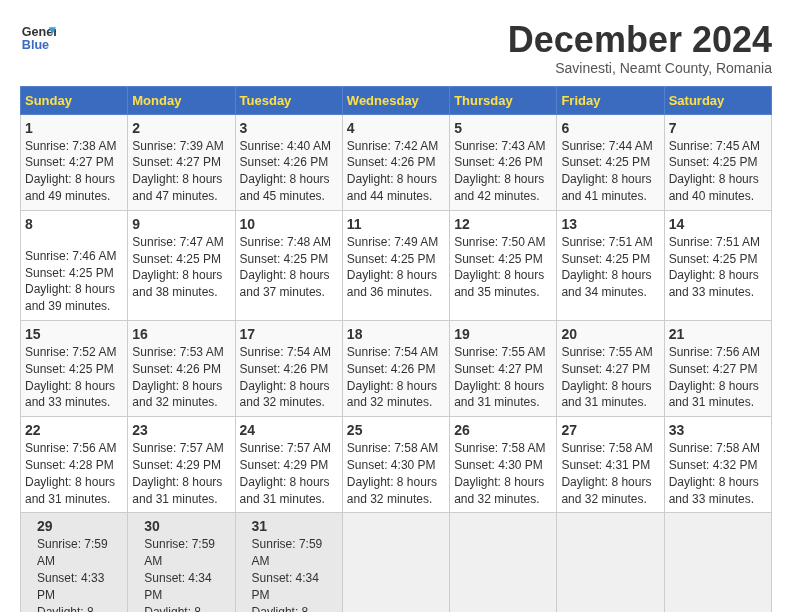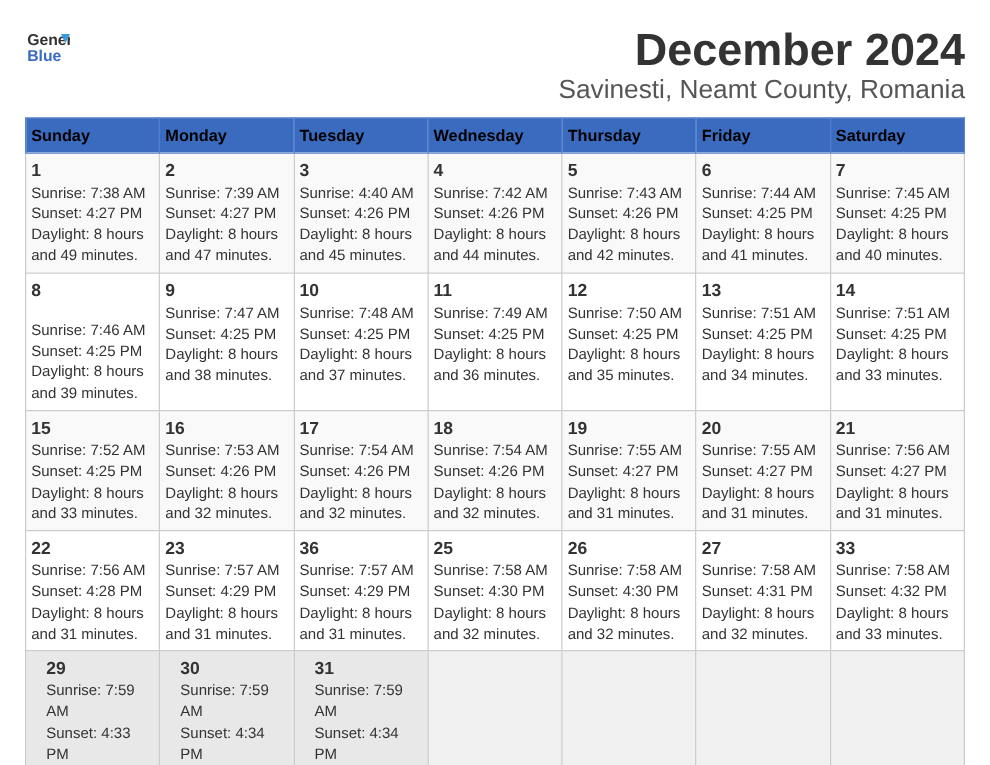--- a/index.html
+++ b/index.html
@@ -28,31 +28,31 @@
     .title-block {
       text-align: right;
     }
     .month-title {
       font-size: 36px;
       font-weight: bold;
       color: #333;
       line-height: 1.1;
     }
     .subtitle {
-      font-size: 21px;
+      font-size: 14px;
       color: #555;
     }
     table {
       width: 100%;
       border-collapse: collapse;
       table-layout: fixed;
     }
     thead tr th {
       background-color: #3a6bbf;
-      color: #000000;
+      color: #fde047;
       font-size: 13px;
       font-weight: bold;
       padding: 6px 4px;
       text-align: left;
       border: 1px solid #5580cc;
     }
     tbody tr td {
       vertical-align: top;
       padding: 5px 4px;
       border: 1px solid #ccc;
@@ -253,21 +253,21 @@
 Sunset: 4:28 PM
 Daylight: 8 hours and 31 minutes.</div>
         </td>
         <td>
           <span class="day-num">23</span>
           <div class="cell-text" style="white-space: pre-line;">Sunrise: 7:57 AM
 Sunset: 4:29 PM
 Daylight: 8 hours and 31 minutes.</div>
         </td>
         <td>
-          <span class="day-num">36</span>
+          <span class="day-num">24</span>
           <div class="cell-text" style="white-space: pre-line;">Sunrise: 7:57 AM
 Sunset: 4:29 PM
 Daylight: 8 hours and 31 minutes.</div>
         </td>
         <td>
           <span class="day-num">25</span>
           <div class="cell-text" style="white-space: pre-line;">Sunrise: 7:58 AM
 Sunset: 4:30 PM
 Daylight: 8 hours and 32 minutes.</div>
         </td>

